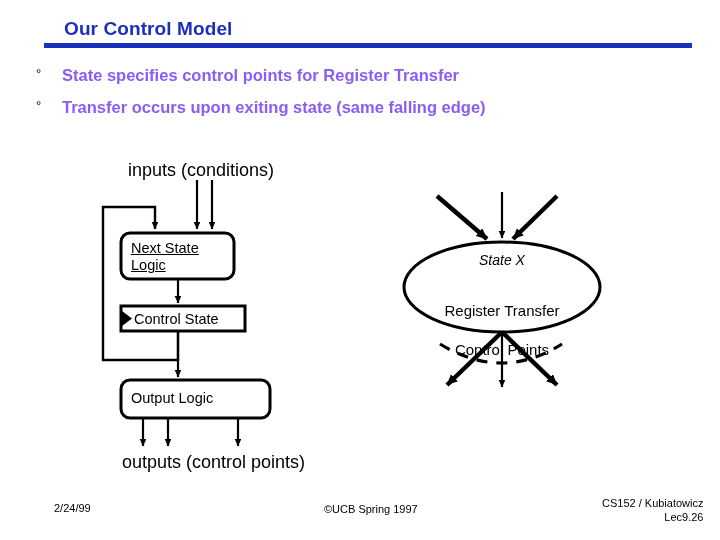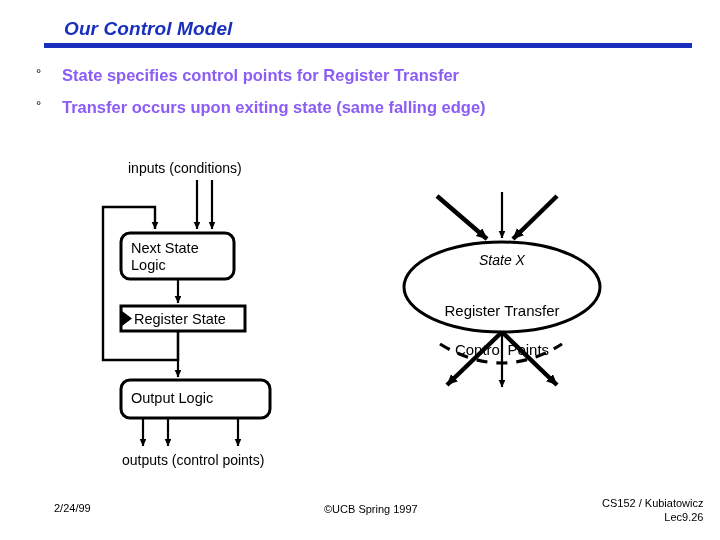--- a/index.html
+++ b/index.html
@@ -21,21 +21,20 @@
   
   #title {
     position: absolute;
     left: 64px;
     top: 18px;
     font-size: 19px;
     font-weight: bold;
     color: #1a2fbd;
     letter-spacing: 0.1px;
     white-space: nowrap;
-    font-style: italic;
   }
   #title-rule {
     position: absolute;
     left: 44px;
     top: 43px;
     width: 648px;
     height: 5px;
     background: #1a2fbd;
   }
 
@@ -61,37 +60,37 @@
     font-weight: bold;
     color: #8b5cf6;
     line-height: 1;
   }
   #bullet-0 { top: 67px; }
   #bullet-1 { top: 99px; }
 
   
   .diag-label {
     position: absolute;
-    font-size: 14px;
+    font-size: 18px;
     color: #000000;
     white-space: nowrap;
     padding-left: 24px;
   }
   #label-inputs   { left: 104px; top: 160px; }
   #label-outputs  { left: 98px;  top: 452px; }
   #label-depends  { left: 554px; top: 346px; }
 
   .box-label {
     position: absolute;
     font-size: 14.5px;
     color: #000000;
     white-space: nowrap;
     line-height: 17px;
   }
-  #label-nextstate   { left: 131px; top: 240px; }
+  #label-nextstate   { left: 131px; top: 240px; text-decoration: underline; }
   #label-controlstate{ left: 134px; top: 311px; }
   #label-outputlogic { left: 131px; top: 390px; }
 
   .ellipse-label {
     position: absolute;
     width: 200px;
     text-align: center;
     color: #000000;
     white-space: nowrap;
   }
@@ -201,21 +200,21 @@
     <path d="M440,344 Q502,382 562,344" fill="none" stroke="#000" stroke-width="3.2" stroke-dasharray="11 9" stroke-linecap="butt"></path>
   </svg>
 
   <div class="diag-label" id="label-inputs">inputs (conditions)</div>
   <div class="diag-label" id="label-outputs">outputs (control points)</div>
 
   <div class="box-label" id="label-nextstate">
     <div>Next State</div>
     <div>Logic</div>
   </div>
-  <div class="box-label" id="label-controlstate">Register State</div>
+  <div class="box-label" id="label-controlstate">Control State</div>
   <div class="box-label" id="label-outputlogic">Output Logic</div>
 
   <div class="ellipse-label" id="label-statex">State X</div>
   <div class="ellipse-label" id="label-rtcp">
     <span>Register Transfer</span>
     <span>Control Points</span>
   </div>
 
   <div class="footer-text" id="footer-date">2/24/99</div>
   <div class="footer-text" id="footer-copy">©UCB Spring 1997</div>

